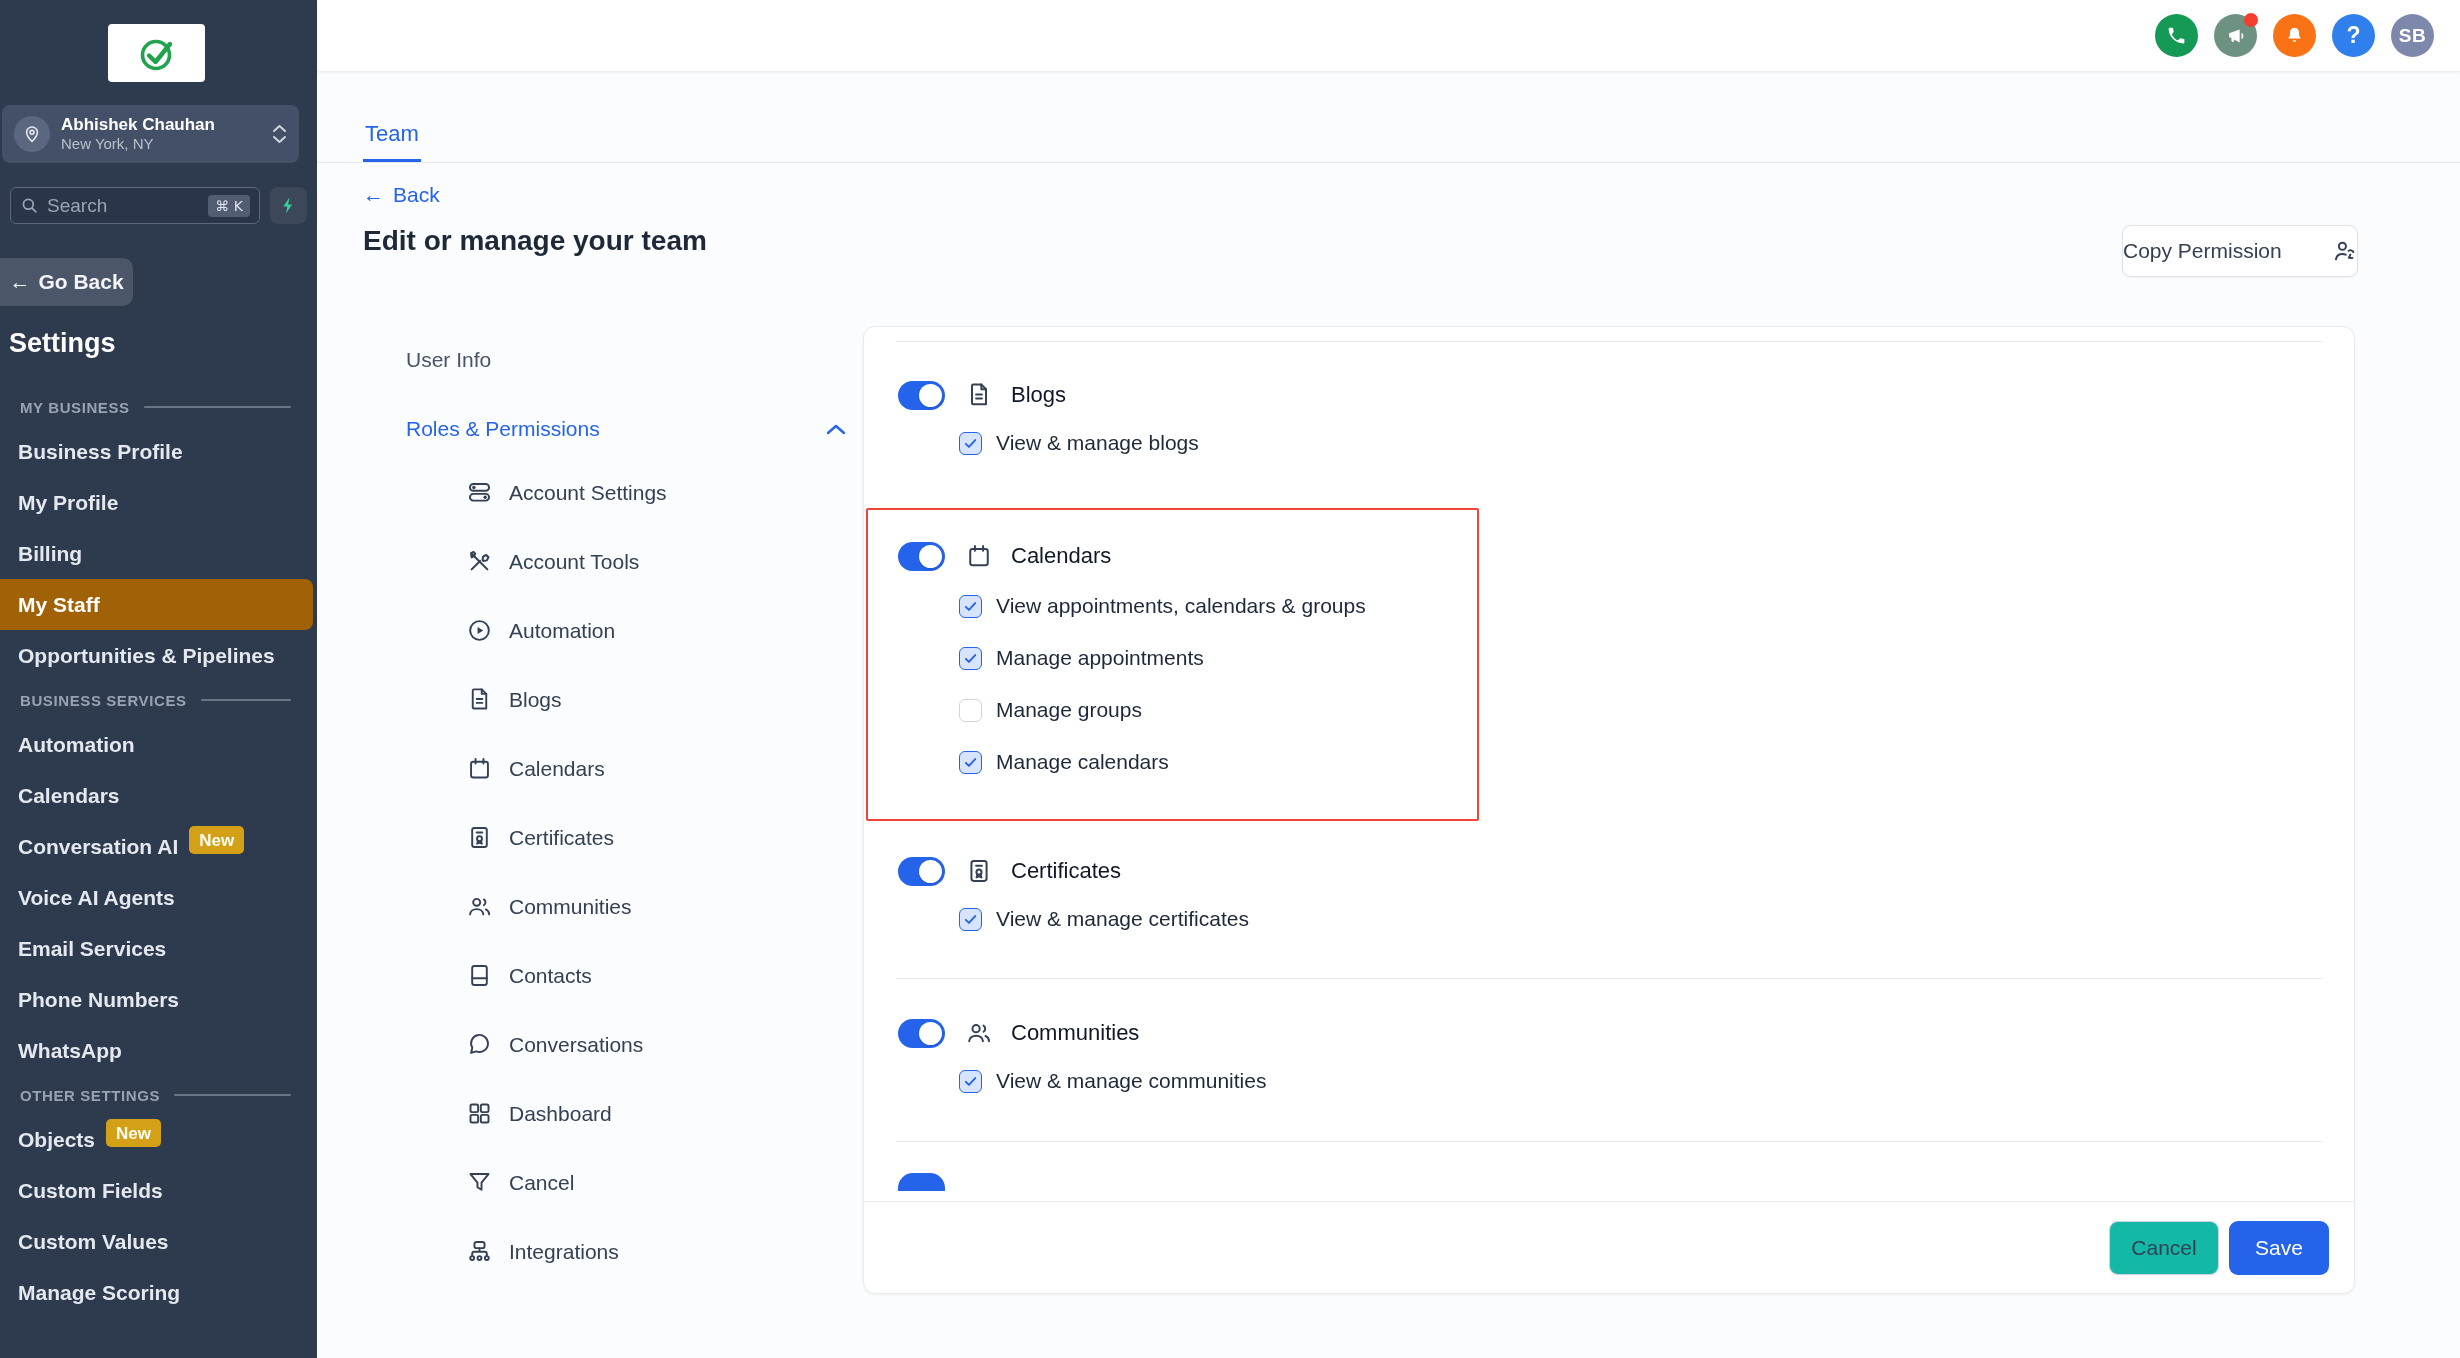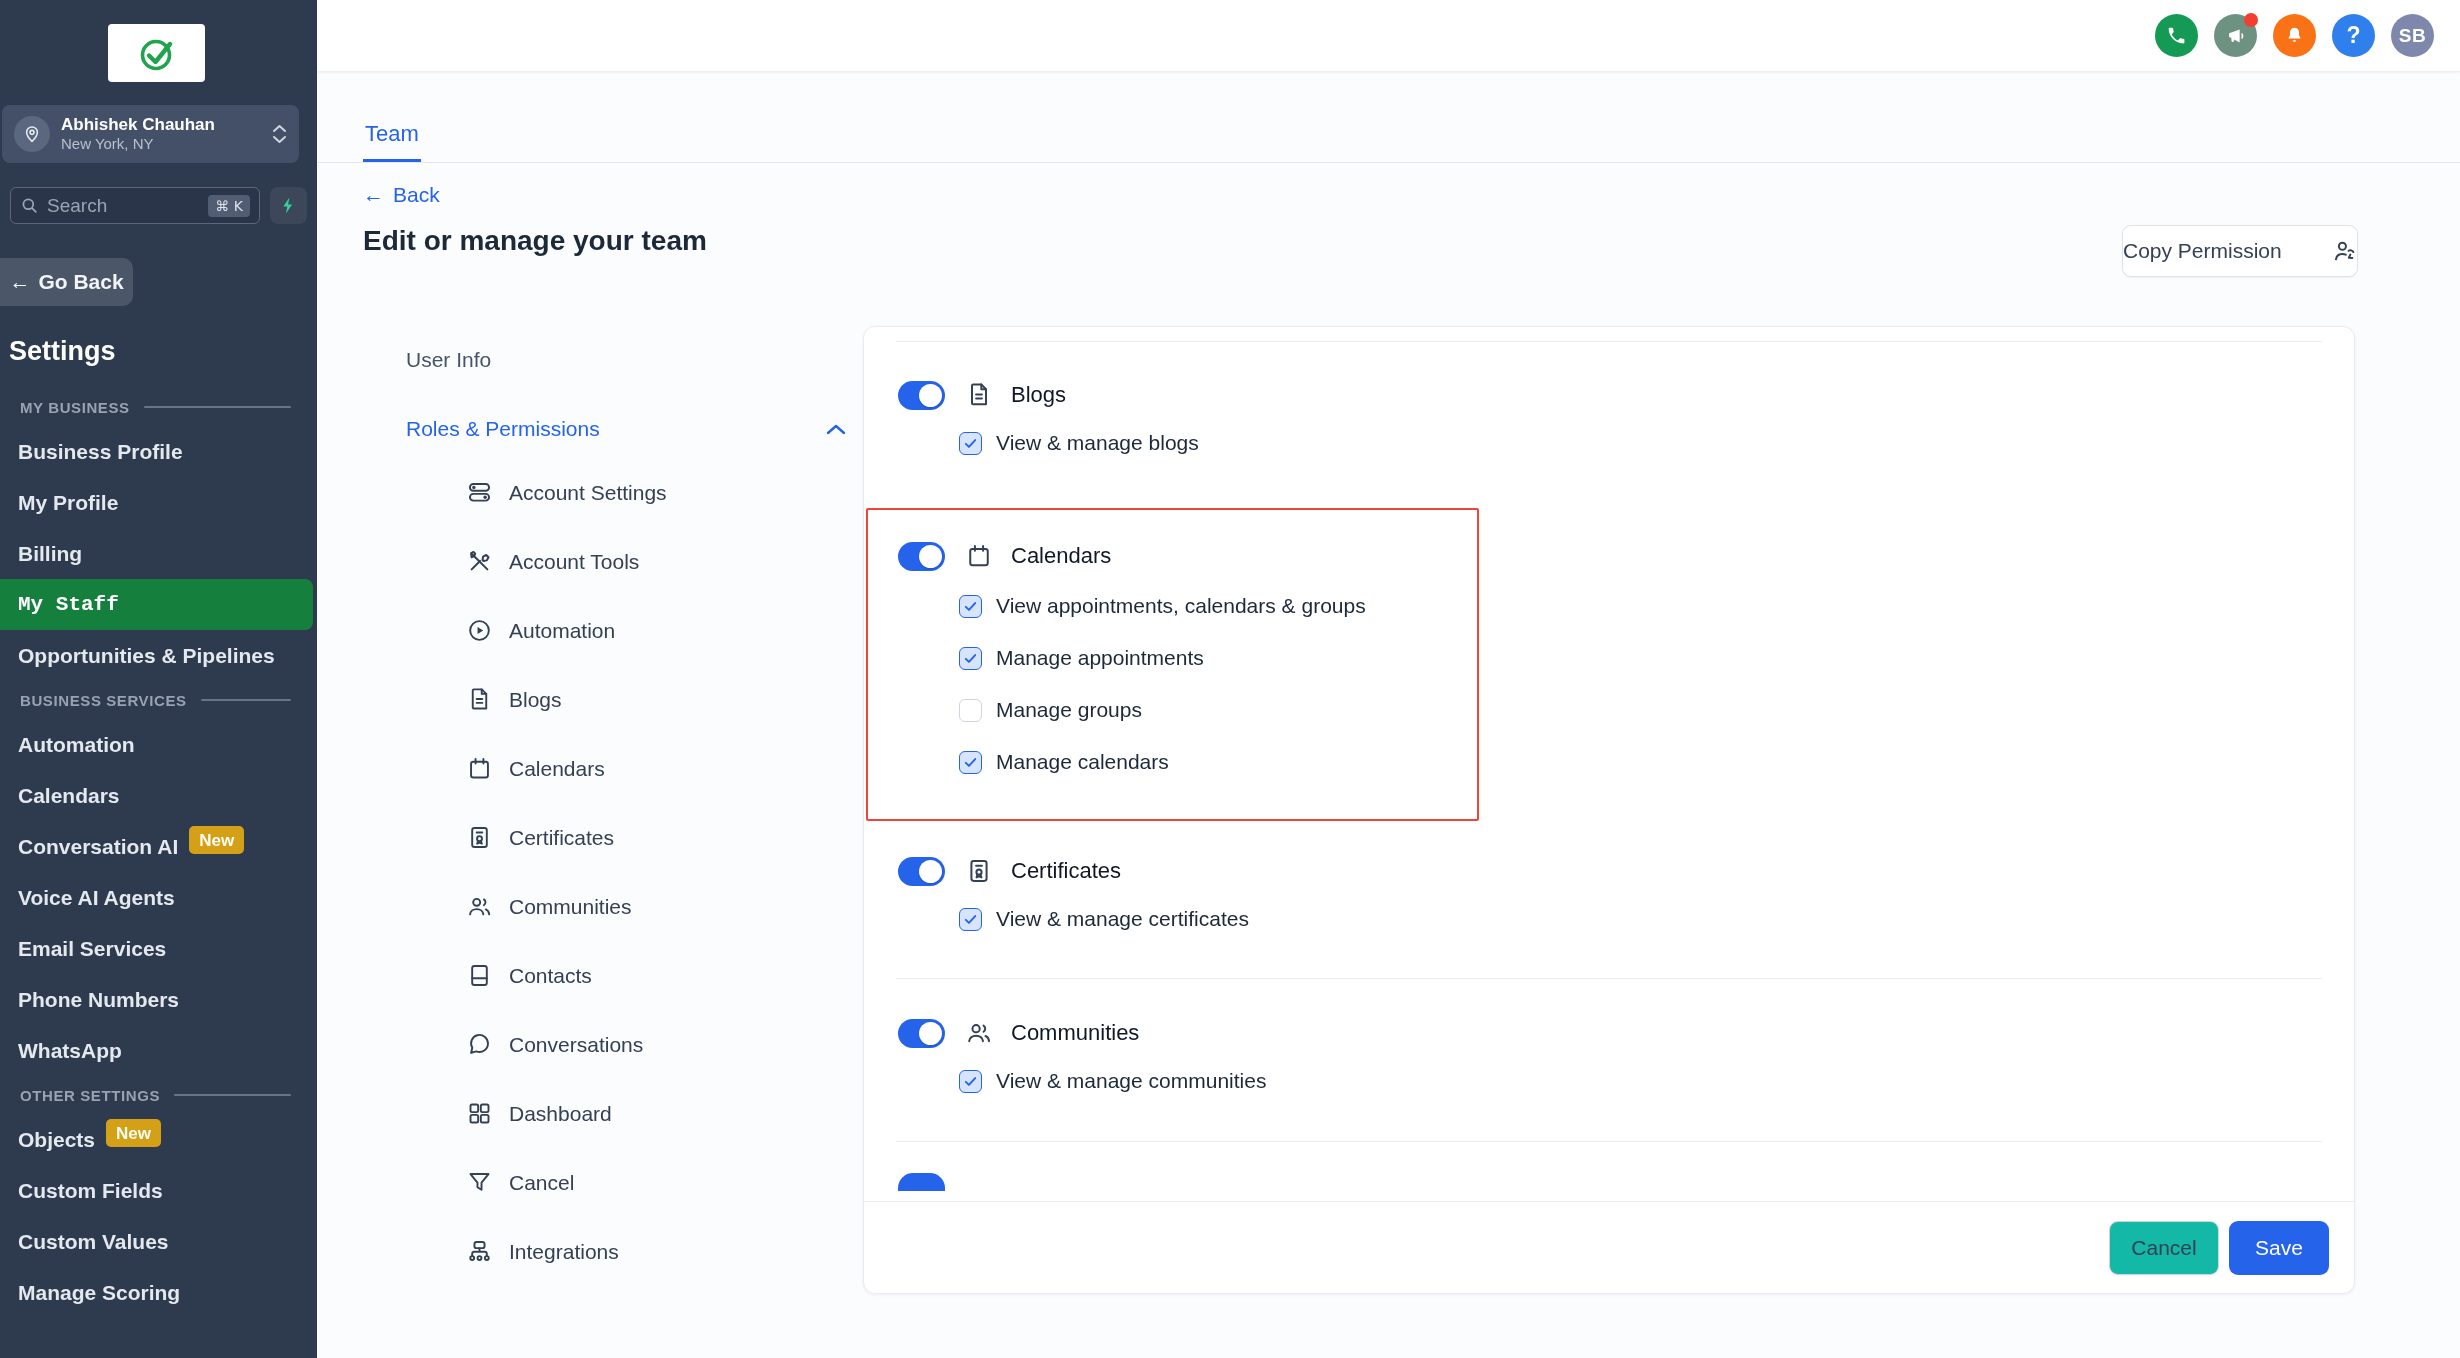--- a/index.html
+++ b/index.html
@@ -26,29 +26,29 @@
   .search-box { flex:1; background:#2a3549; border:1px solid #5c677f; border-radius:6px; display:flex; align-items:center; padding:0 9px; gap:8px; }
   .search-ph { color:#9aa4b5; font-size:19px; flex:1; }
   .kbd { background:#525d73; color:#dfe3ea; border-radius:4px; font-size:14px; padding:3px 7px;
     font-family:"DejaVu Sans", sans-serif; white-space:nowrap; }
   .bolt-btn { width:37px; height:37px; background:#3c4759; border-radius:8px; display:flex; align-items:center; justify-content:center; flex:none; cursor:pointer; }
 
   .goback { position:absolute; left:0; top:258px; width:133px; height:48px; background:#4b5669;
     border-radius:0 10px 10px 0; display:flex; align-items:center; justify-content:center; gap:8px;
     color:#f2f4f7; font-size:21px; font-weight:700; cursor:pointer; }
 
-  .settings-h { position:absolute; left:9px; top:336px; color:#ffffff; font-size:27px; font-weight:700; }
+  .settings-h { position:absolute; left:9px; top:328px; color:#ffffff; font-size:27px; font-weight:700; }
 
   .side-list { position:absolute; left:0; top:388px; width:317px; }
   .sec-label { display:flex; align-items:center; height:38px; padding:0 26px 0 20px; }
   .sec-label span { color:#98a2b3; font-size:15px; font-weight:600; letter-spacing:.6px; white-space:nowrap; }
   .sec-label i { flex:1; height:2px; background:#8a94a6; opacity:.65; margin-left:14px; border-radius:2px; }
   .side-item { display:flex; align-items:center; height:51px; padding:0 18px; color:#e4e8ef; font-size:21px;
     font-weight:600; cursor:pointer; white-space:nowrap; }
-  .side-item.active { background:#15803d; color:#ffffff; border-radius:0 8px 8px 0; width:313px;font-family:Liberation Mono, monospace; }
+  .side-item.active { background:#a16207; color:#ffffff; border-radius:0 8px 8px 0; width:313px; }
   .badge-new { background:#d4a017; color:#fffdf4; font-size:17px; font-weight:700; border-radius:5px;
     padding:5px 10px 3px; margin-left:11px; transform:translateY(-7px); display:inline-block; }
 
   
   .topbar { position:absolute; left:317px; top:0; width:2143px; height:72px; background:#ffffff;
     border-bottom:1px solid #eef0f3; box-shadow:0 1px 2px rgba(16,24,40,.05);
     display:flex; align-items:center; justify-content:flex-end; padding-right:26px; gap:16px; }
   .tb-circle { width:43px; height:43px; border-radius:50%; display:flex; align-items:center; justify-content:center;
     position:relative; cursor:pointer; flex:none; }
   .tb-phone { background:#149a55; }

